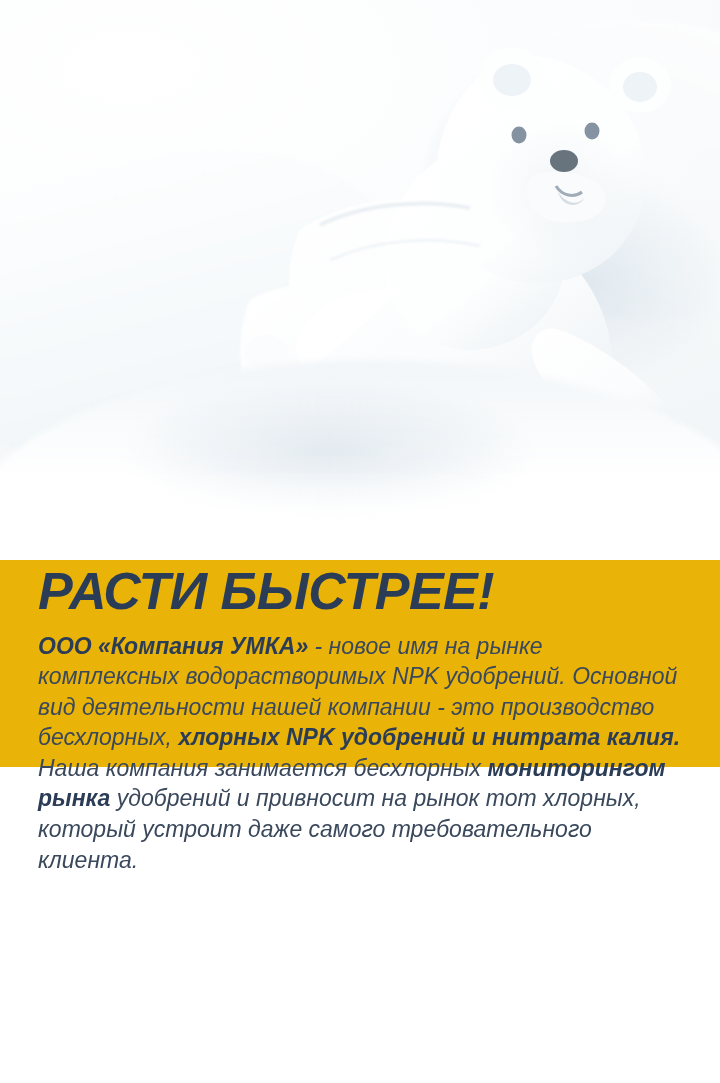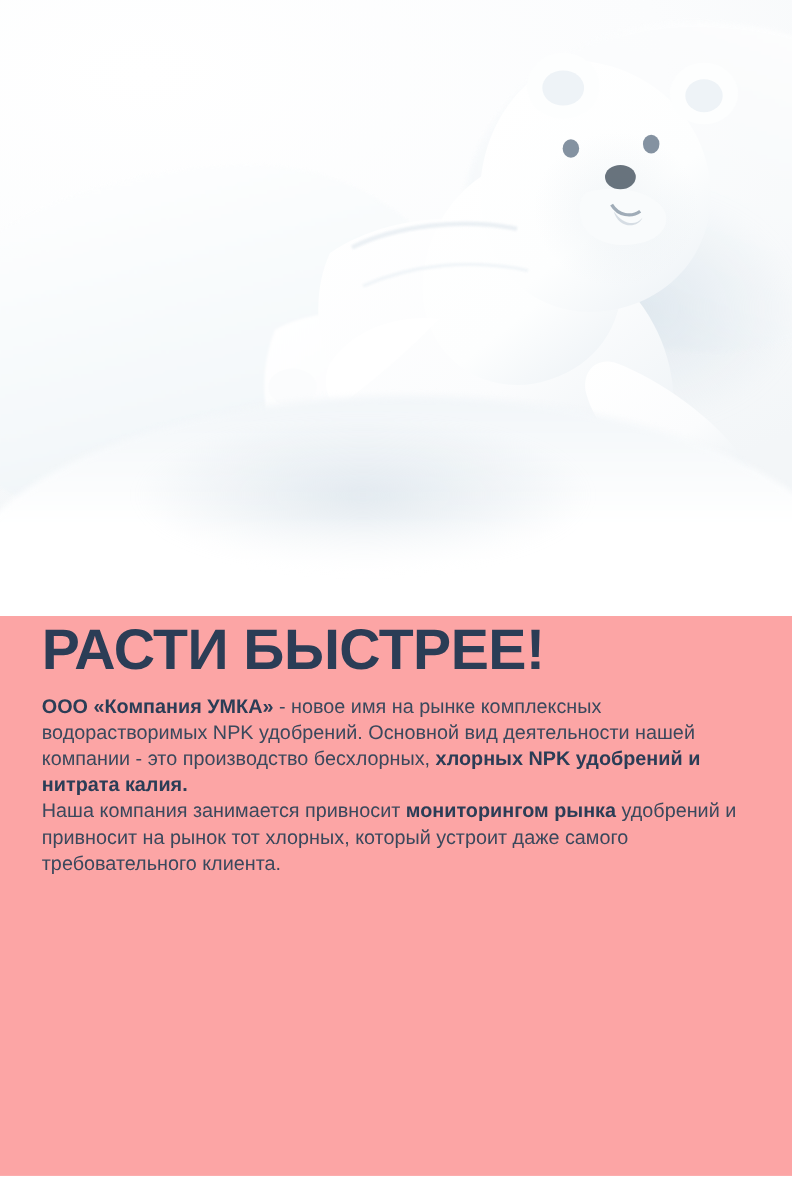--- a/index.html
+++ b/index.html
@@ -11,22 +11,23 @@
   body {
     width: 720px;
     height: 1083px;
     font-family: "Liberation Sans", sans-serif;
     color: #2d3a4f;
     overflow: hidden;
   }
   .page {
     position: relative;
     width: 720px;
-    height: 1069px;
-    background: #fca5a5;
+    height: 767px;
+    background: #eab308;
+    font-style: italic;
   }
 
   
   .hero {
     position: relative;
     width: 720px;
     height: 560px;
     overflow: hidden;
     background: #ffffff;
   }
@@ -113,21 +114,21 @@
     letter-spacing: -0.5px;
     color: #2b3d56;
   }
 
   
   .body-copy {
     padding: 12px 38px 0 38px;
   }
   .body-copy p {
     margin: 0;
-    font-size: 18px;
+    font-size: 23px;
     line-height: 1.33;
     color: #3a485c;
     font-family: "Liberation Sans", sans-serif;
   }
   .body-copy b {
     font-weight: 700;
     color: #2b3d56;
   }
 </style>
 </head>
@@ -211,16 +212,16 @@
 
     <div class="snow-foreground"></div>
     <div class="snow-shadow-a"></div>
     <div class="vignette-bottom"></div>
   </div>
 
   <h1 class="headline">РАСТИ БЫСТРЕЕ!</h1>
 
   <div class="body-copy">
     <p><b>ООО «Компания УМКА»</b><span> - новое имя на рынке комплексных водорастворимых NPK удобрений. Основной вид деятельности нашей компании - это производство бесхлорных, </span><b>хлорных NPK удобрений и нитрата калия.</b></p>
-    <p><span>Наша компания занимается привносит </span><b>мониторингом рынка</b><span> удобрений и привносит на рынок тот хлорных, который устроит даже самого требовательного клиента.</span></p>
+    <p><span>Наша компания занимается бесхлорных </span><b>мониторингом рынка</b><span> удобрений и привносит на рынок тот хлорных, который устроит даже самого требовательного клиента.</span></p>
   </div>
 
 </div>
 
 </body></html>

